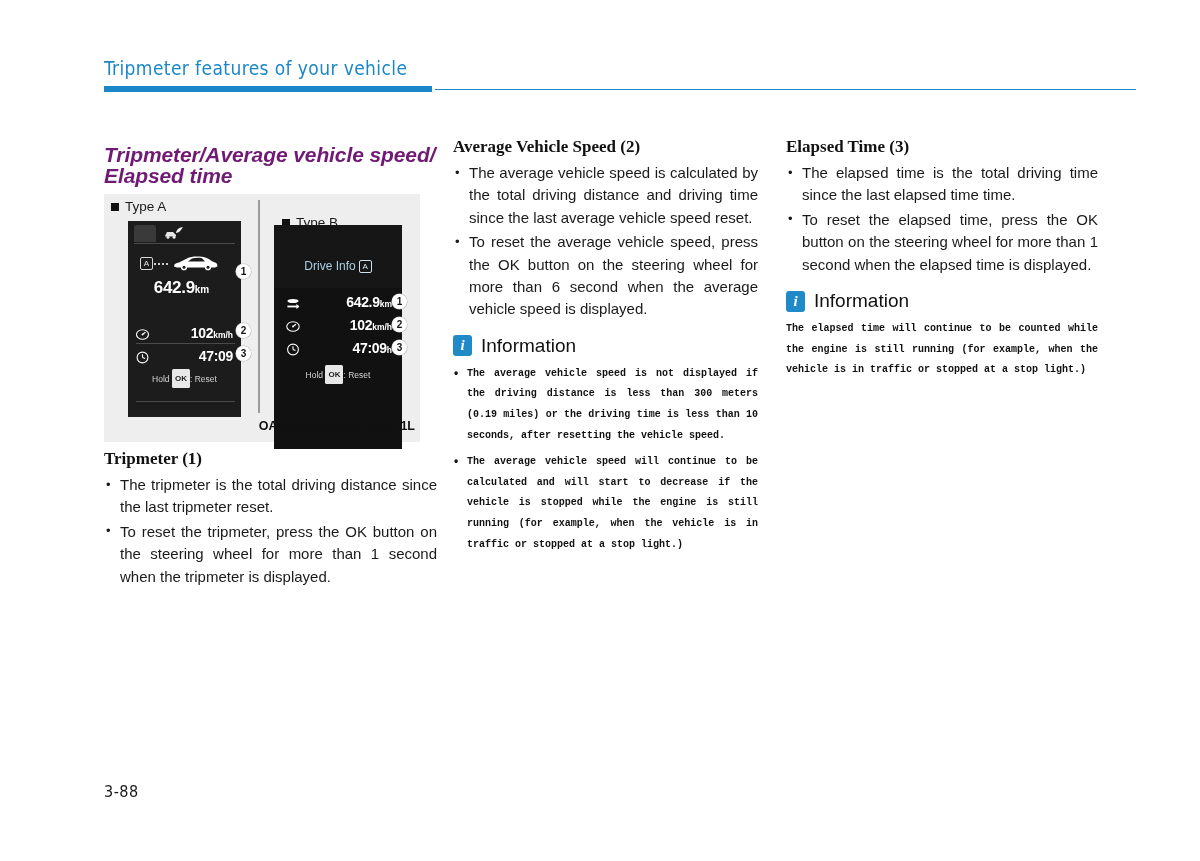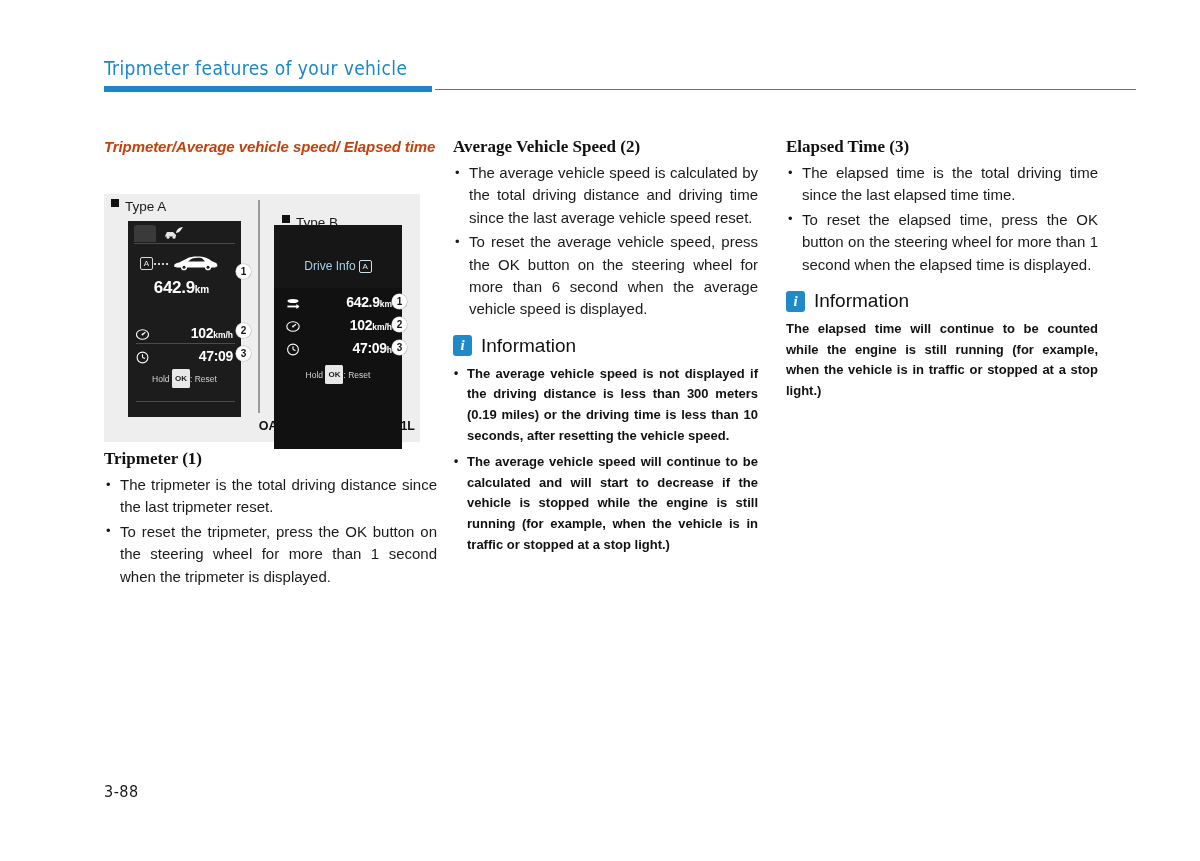--- a/index.html
+++ b/index.html
@@ -63,24 +63,24 @@
   }
   #col-left  { left: 104px;  width: 333px; }
   #col-mid   { left: 453px;  width: 305px; }
   #col-right { left: 786px;  width: 312px; }
 
   
   .sec-title {
     font-family: "Liberation Sans", sans-serif;
     font-weight: bold;
     font-style: italic;
-    font-size: 15px;
+    font-size: 21px;
     line-height: 21px;
-    color: #c2410c;
-    margin: 0 0 10px 0;
+    color: #701a75;
+    margin: 8px 0 10px 0;
     letter-spacing: -0.1px;
   }
   .sub-title {
     font-family: "Liberation Serif", serif;
     font-weight: bold;
     font-size: 17px;
     line-height: 22px;
     color: #111;
     margin: 0 0 4px 0;
   }
@@ -129,23 +129,23 @@
     text-align: center;
   }
   .info-title {
     font-family: "Liberation Sans", sans-serif;
     font-size: 19px;
     line-height: 22px;
     color: #111;
   }
   .info-body,
   ul.info-bullets li {
-    font-family: Liberation Sans, sans-serif;
-    font-weight: bold;
-    font-size: 13px;
+    font-family: Liberation Mono, monospace;
+    font-weight: bold;
+    font-size: 10px;
     line-height: 20.6px;
     text-align: justify;
     color: #111;
   }
   ul.info-bullets {
     list-style: none;
     margin: 0;
     padding: 0;
   }
   ul.info-bullets li {
@@ -169,21 +169,21 @@
     left: 104px;
     top: 194px;
     width: 316px;
     height: 248px;
     background: #eeeeee;
   }
   .type-label {
     position: absolute;
     top: 5px;
     display: flex;
-    align-items: flex-start;
+    align-items: center;
     gap: 6px;
     font-family: "Liberation Sans", sans-serif;
     font-size: 13.5px;
     color: #1a1a1a;
   }
   .type-label .sq {
     width: 8px;
     height: 8px;
     background: #111;
     display: inline-block;

